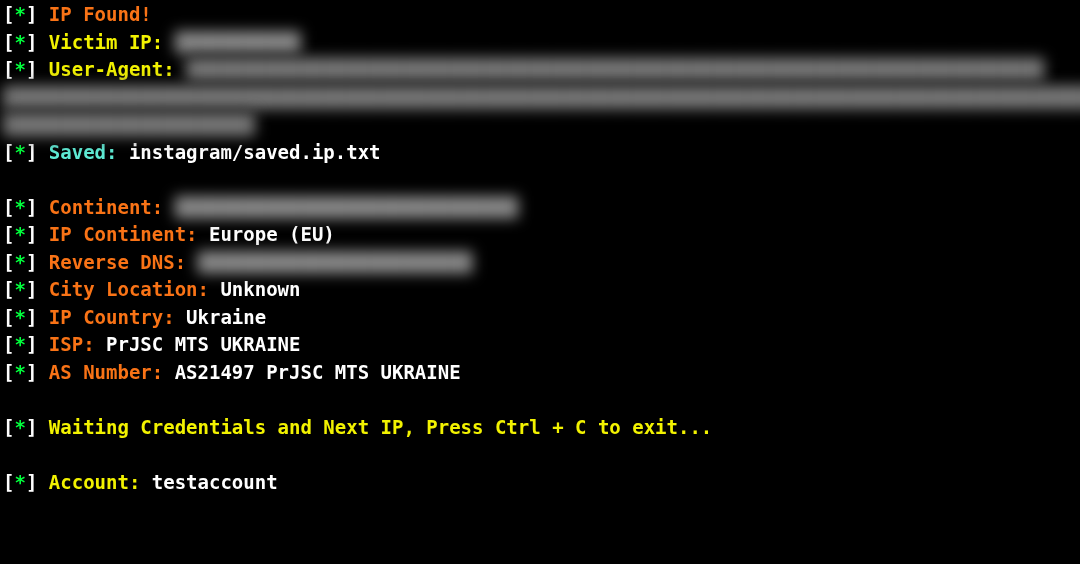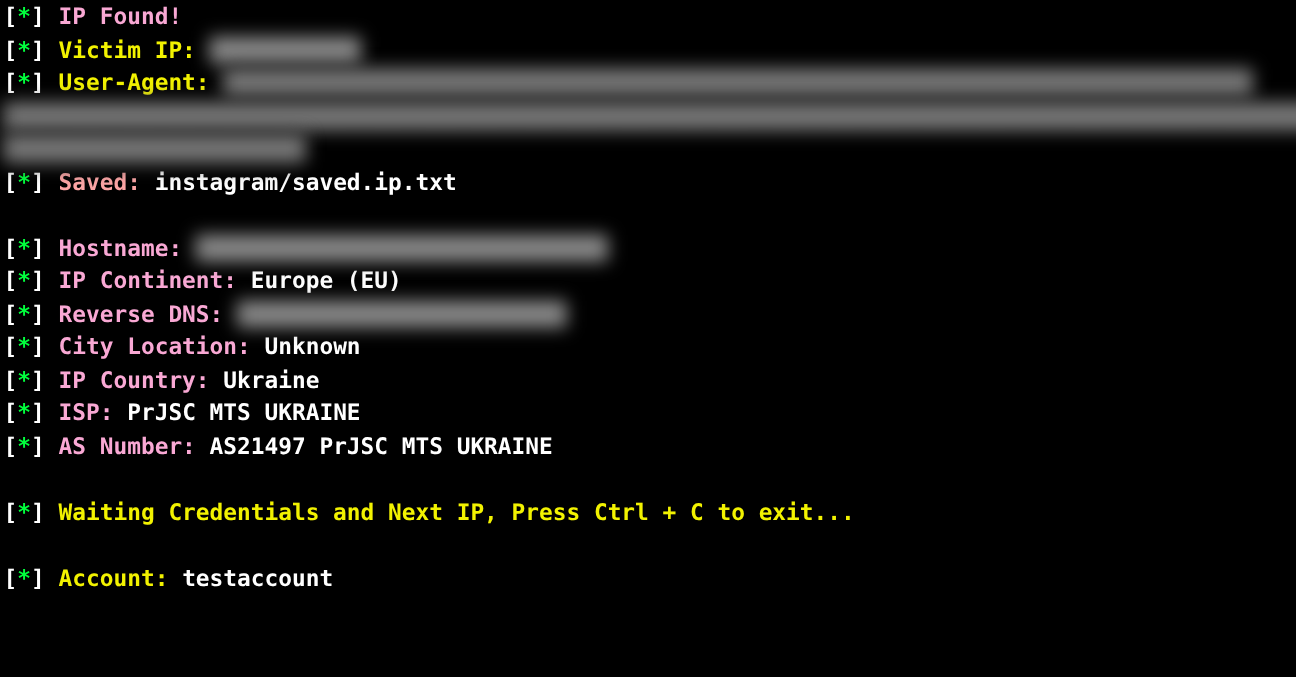--- a/index.html
+++ b/index.html
@@ -15,23 +15,23 @@
     overflow: hidden;
     font-weight: 600;
   }
   .term {
     padding: 1px 0 0 3px;
     white-space: nowrap;
   }
   .line { display: block; }
   .brk { color: #fff; }
   .star { color: #00ff3c; }
-  .key { color: #f9a8d4; }
+  .key { color: #f97316; }
   .key-yellow { color: #f2f200; }
-  .key-cyan { color: #fca5a5; text-align: right; }
+  .key-cyan { color: #5eead4; text-align: right; }
   .val { color: #fff; }
   .blur {
     color:#888;
     filter: blur(7px);
     background:#222;
     border-radius:6px;
   }
   .blur-whole {
     color:#777;
     filter: blur(7px);
@@ -50,21 +50,21 @@
 <span class="line"><span class="brk">[</span><span class="star">*</span><span class="brk">]</span> <span class="key-yellow">Victim IP:</span> <span class="blur">███████████</span></span>
 
 <span class="line"><span class="brk">[</span><span class="star">*</span><span class="brk">]</span> <span class="key-yellow">User-Agent:</span> <span class="blur-whole">███████████████████████████████████████████████████████████████████████████</span></span>
 <span class="line"><span class="blur-whole">███████████████████████████████████████████████████████████████████████████████████████████████████████████</span></span>
 <span class="line"><span class="blur-whole">██████████████████████</span></span>
 
 <span class="line"><span class="brk">[</span><span class="star">*</span><span class="brk">]</span> <span class="key-cyan">Saved:</span> <span class="val">instagram/saved.ip.txt</span></span>
 
 <span class="line">&nbsp;</span>
 
-<span class="line"><span class="brk">[</span><span class="star">*</span><span class="brk">]</span> <span class="key">Hostname:</span> <span class="blur">██████████████████████████████</span></span>
+<span class="line"><span class="brk">[</span><span class="star">*</span><span class="brk">]</span> <span class="key">Continent:</span> <span class="blur">██████████████████████████████</span></span>
 
 <span class="line"><span class="brk">[</span><span class="star">*</span><span class="brk">]</span> <span class="key">IP Continent:</span> <span class="val">Europe (EU)</span></span>
 
 <span class="line"><span class="brk">[</span><span class="star">*</span><span class="brk">]</span> <span class="key">Reverse DNS:</span> <span class="blur">████████████████████████</span></span>
 
 <span class="line"><span class="brk">[</span><span class="star">*</span><span class="brk">]</span> <span class="key">City Location:</span> <span class="val"> Unknown</span></span>
 
 <span class="line"><span class="brk">[</span><span class="star">*</span><span class="brk">]</span> <span class="key">IP Country:</span> <span class="val"> Ukraine</span></span>
 
 <span class="line"><span class="brk">[</span><span class="star">*</span><span class="brk">]</span> <span class="key">ISP:</span> <span class="val">PrJSC MTS UKRAINE</span></span>

